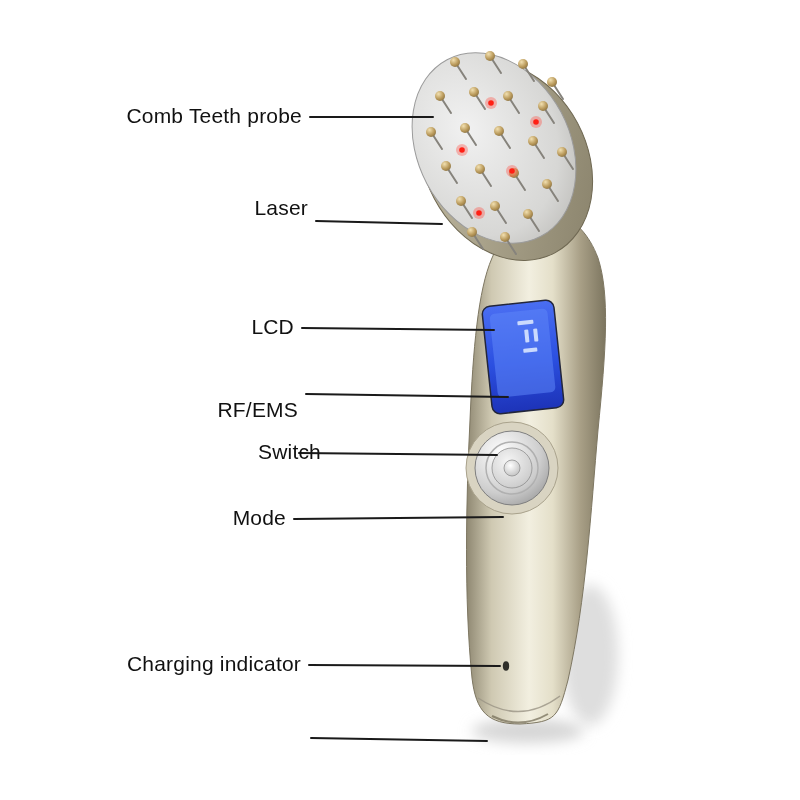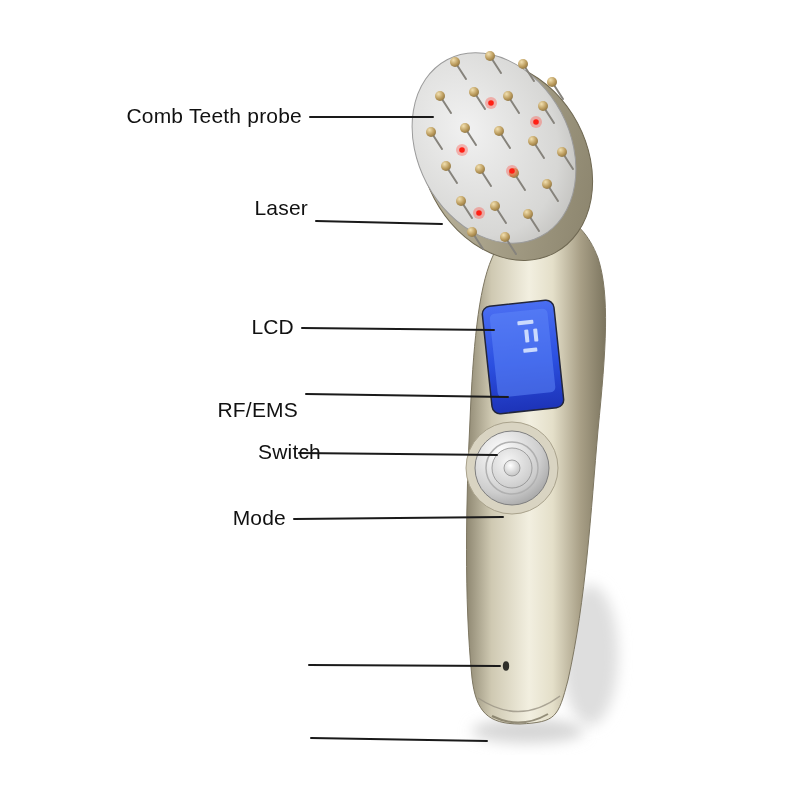--- a/index.html
+++ b/index.html
@@ -184,14 +184,15 @@
       <line x1="311" y1="738" x2="487" y2="741"></line>
     </g>
   </svg>
 
   <div class="callout-label" style="right:498px;top:104px;">Comb Teeth probe</div>
   <div class="callout-label" style="right:492px;top:196px;">Laser</div>
   <div class="callout-label" style="right:506px;top:315px;">LCD</div>
   <div class="callout-label" style="right:502px;top:398px;">RF/EMS</div>
   <div class="callout-label" style="right:479px;top:440px;">Switch</div>
   <div class="callout-label" style="right:514px;top:506px;">Mode</div>
+  <div class="callout-label" style="right:499px;top:652px;">Charging indicator</div>
 
 </div>
 
 </body></html>

